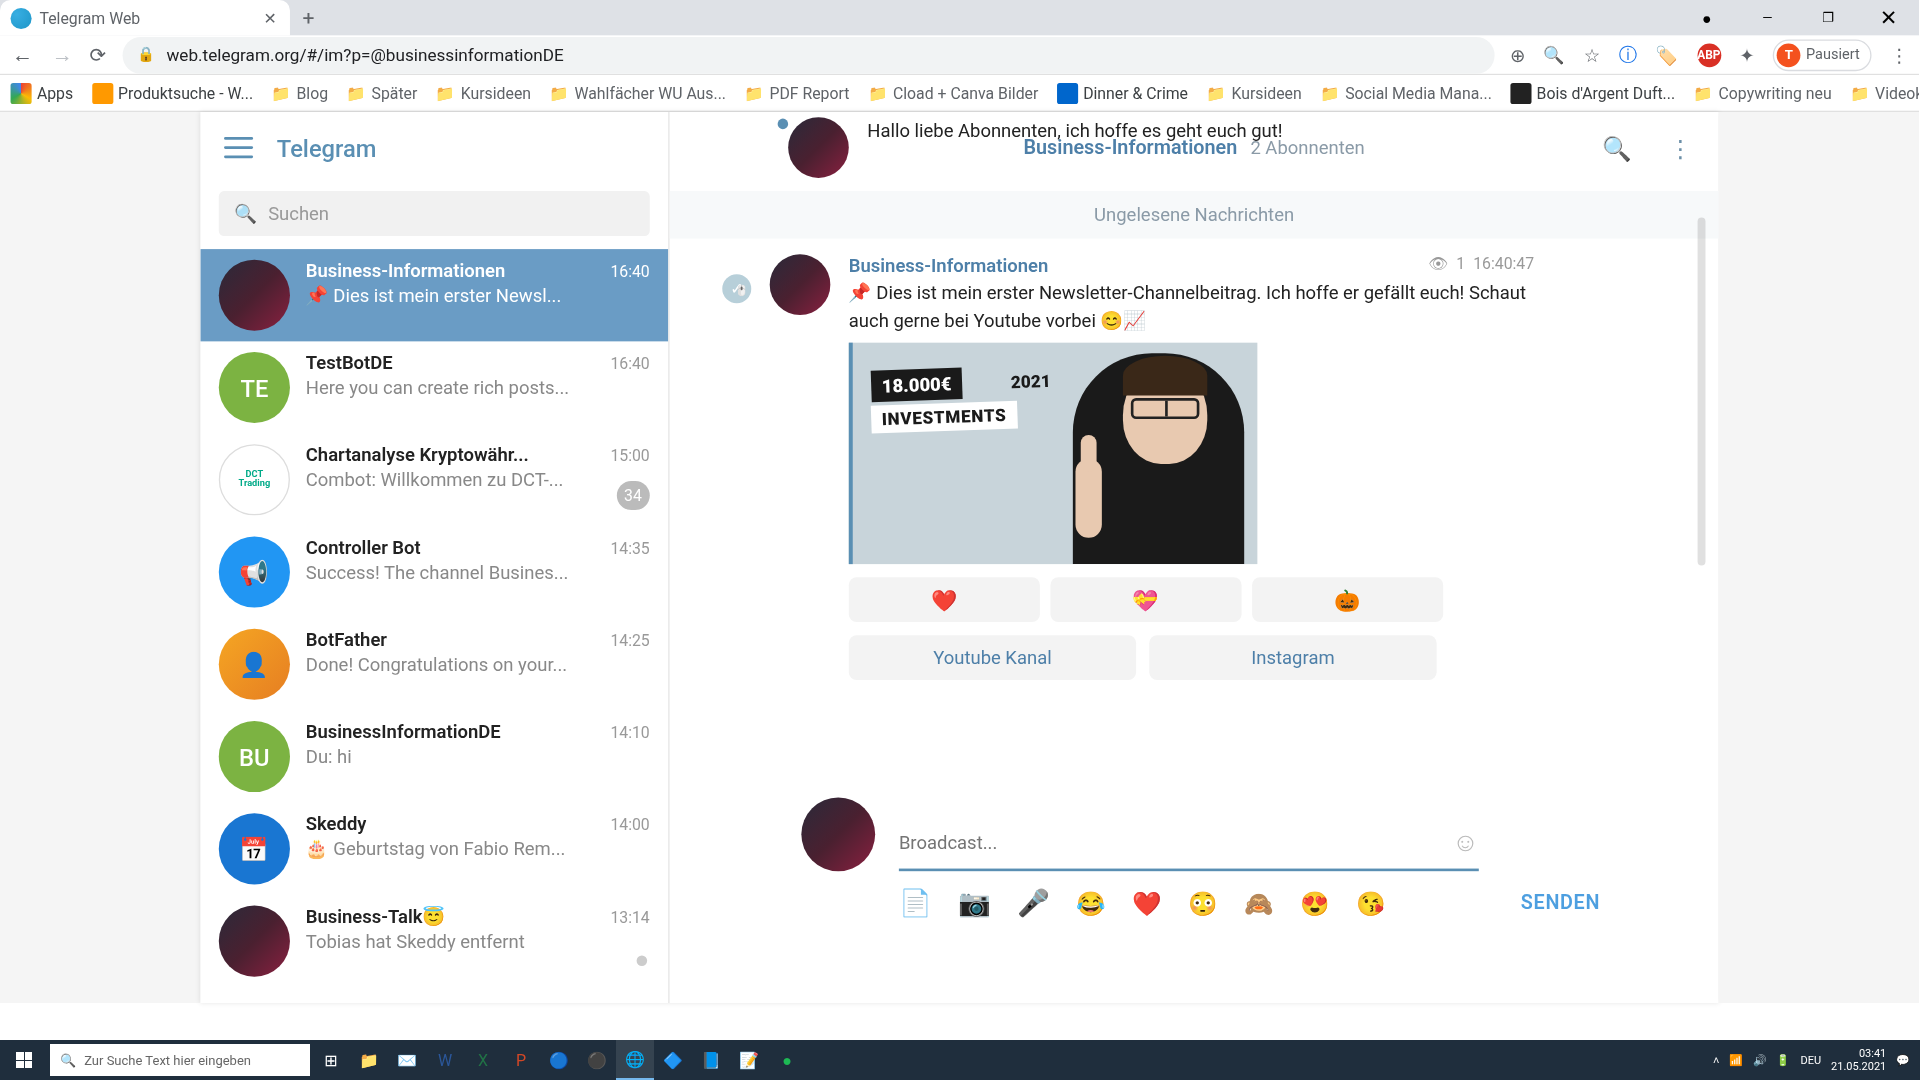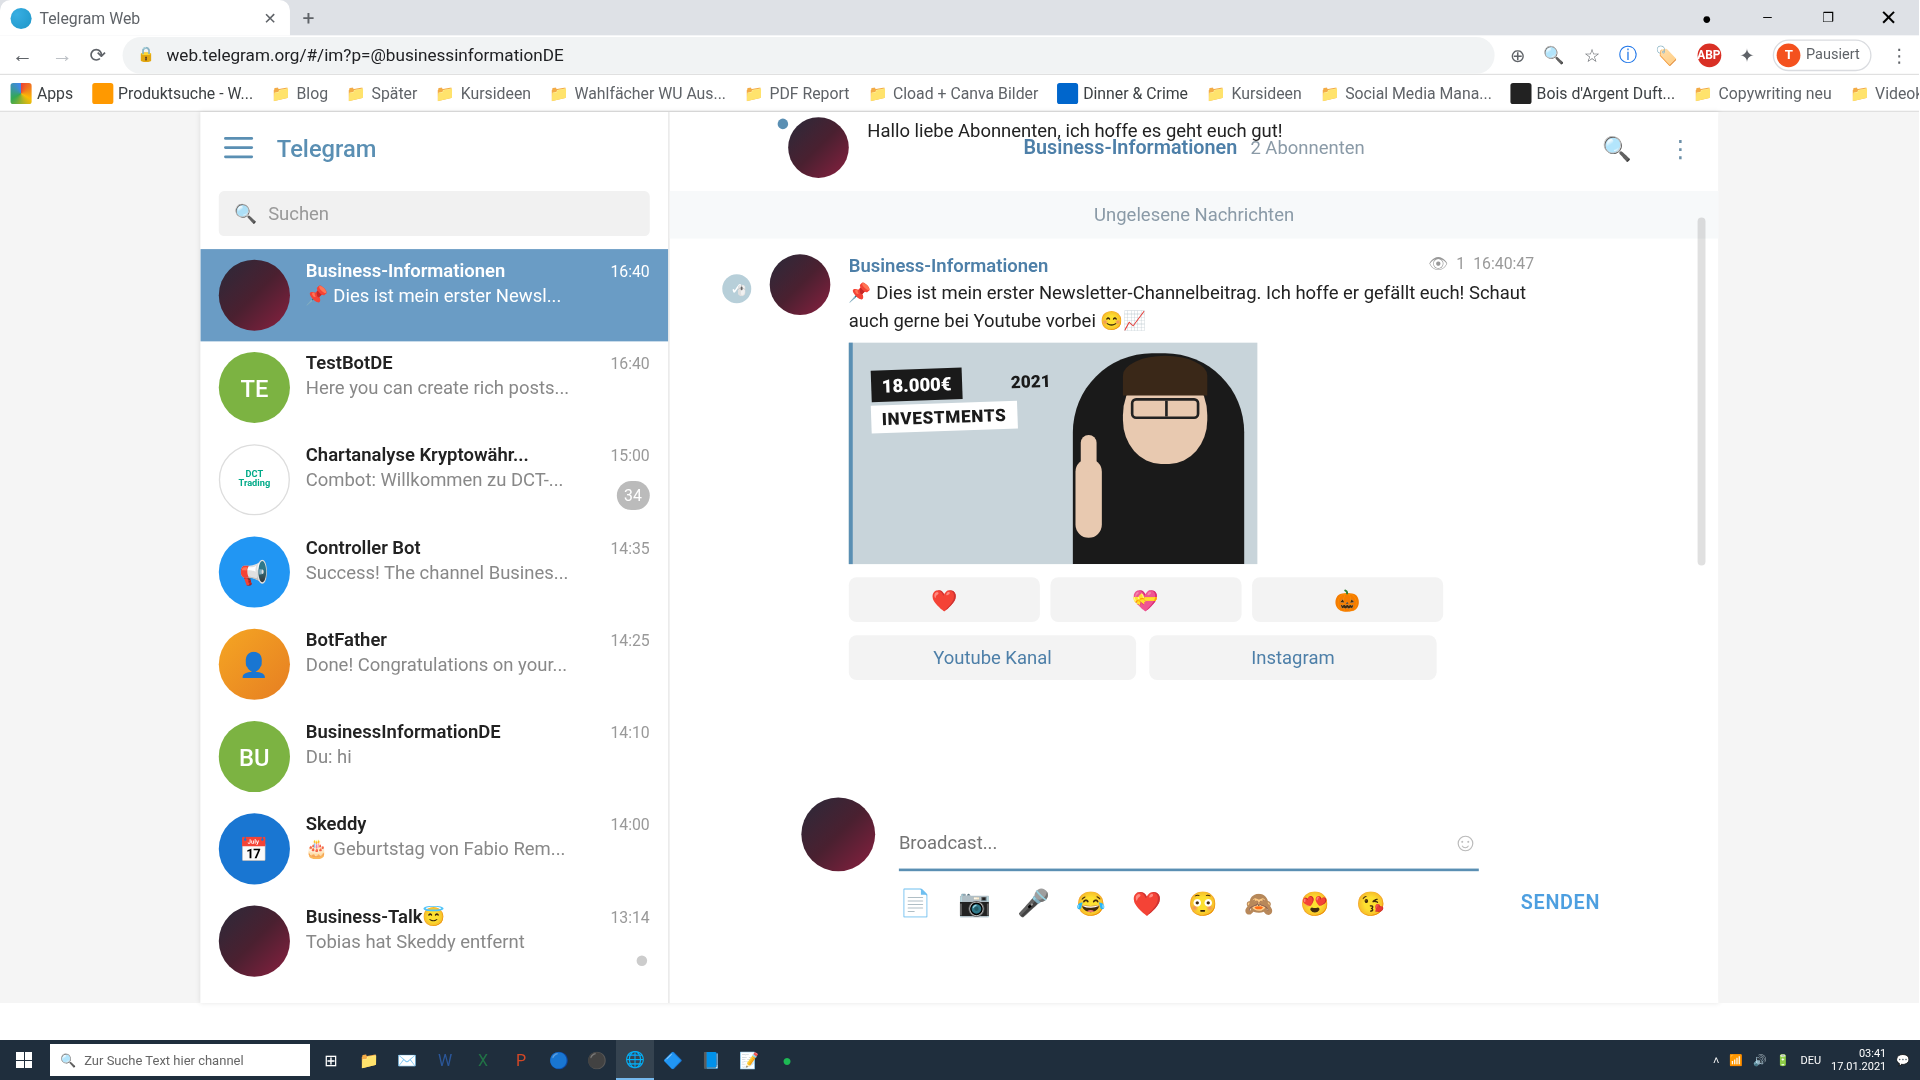--- a/index.html
+++ b/index.html
@@ -434,21 +434,21 @@
   <div class="start-btn">
     <div class="win-logo">
         <span></span>
         <span></span>
         <span></span>
         <span></span>
       </div>
   </div>
   <div class="search-box">
     <span>🔍</span>
-    <span>Zur Suche Text hier channel</span>
+    <span>Zur Suche Text hier eingeben</span>
   </div>
   <div class="task-icons">
     <div class="task-icon">⊞</div>
     <div class="task-icon">📁</div>
     <div class="task-icon">✉️</div>
     <div class="task-icon" style="color:#2b579a;">W</div>
     <div class="task-icon" style="color:#217346;">X</div>
     <div class="task-icon" style="color:#d24726;">P</div>
     <div class="task-icon">🔵</div>
     <div class="task-icon">⚫</div>
@@ -459,17 +459,17 @@
     <div class="task-icon" style="color:#1db954;">●</div>
   </div>
   <div class="tray">
     <span>˄</span>
     <span>📶</span>
     <span>🔊</span>
     <span>🔋</span>
     <span>DEU</span>
     <div class="tray-time">
       <div>03:41</div>
-      <div>17.01.2021</div>
+      <div>21.05.2021</div>
     </div>
     <span>💬</span>
   </div>
 </div>
 
 </body></html>

